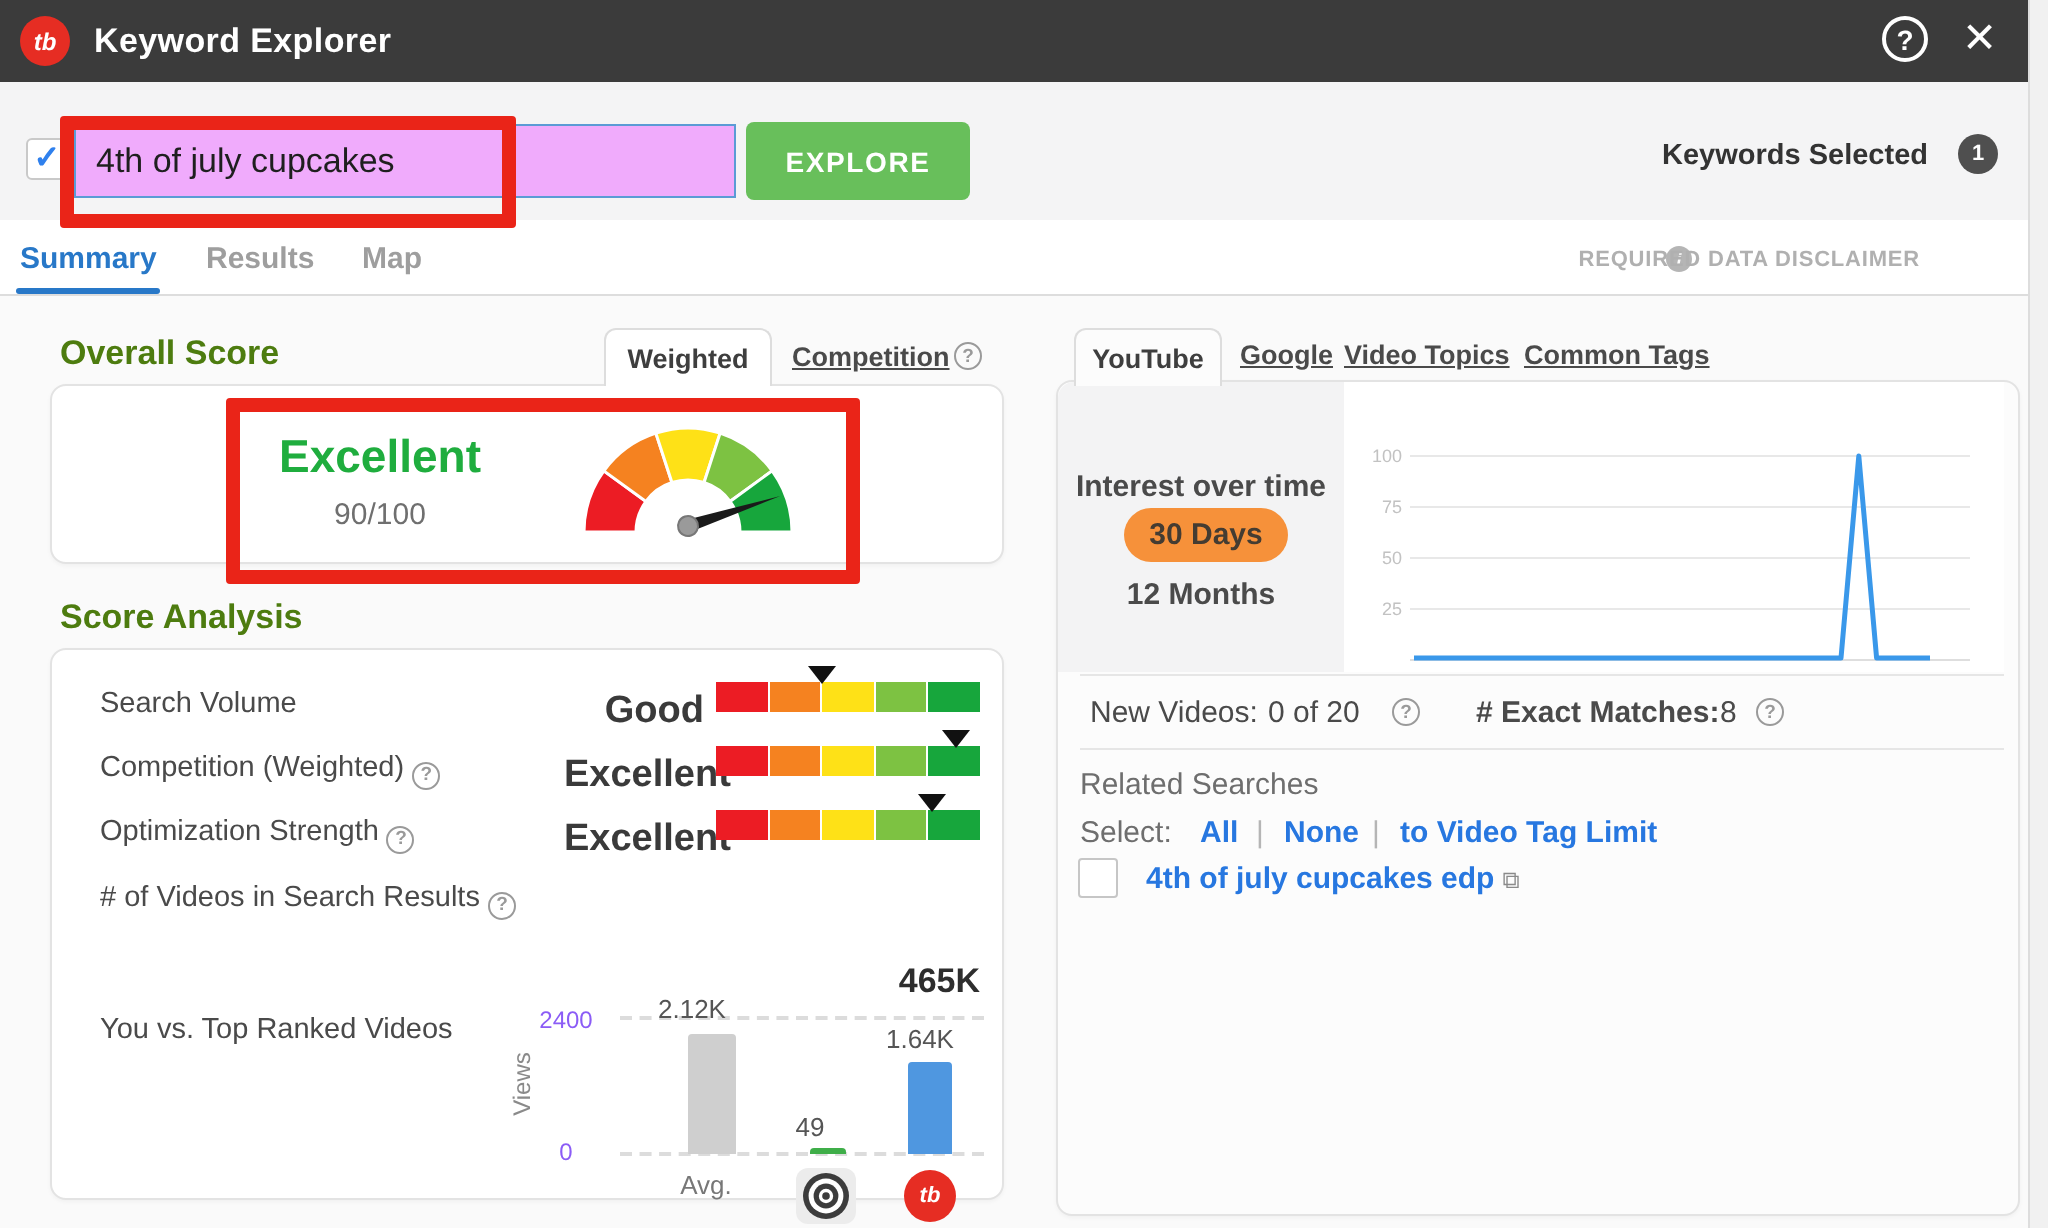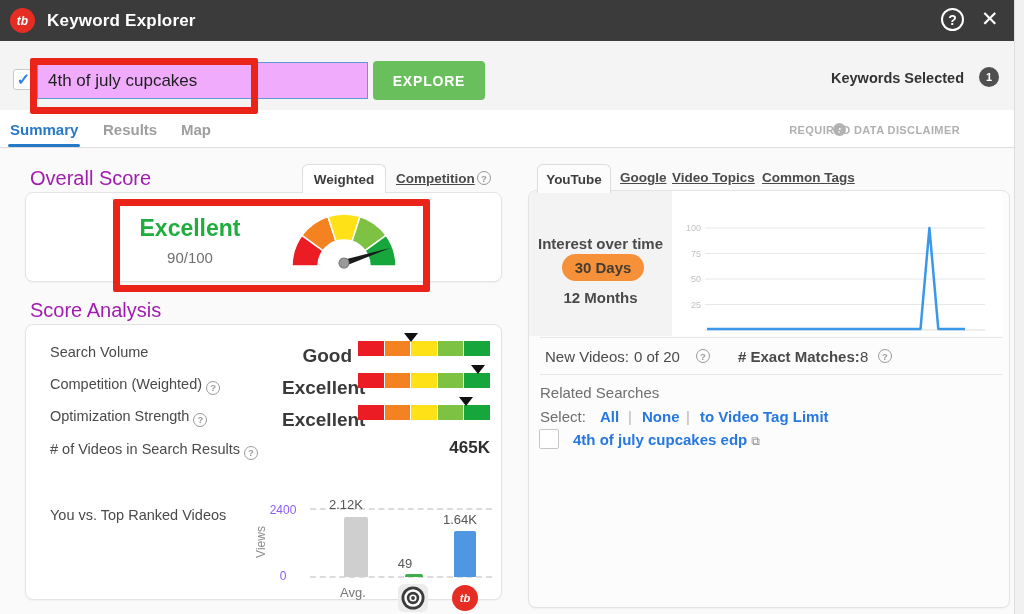--- a/index.html
+++ b/index.html
@@ -36,21 +36,21 @@
 
   
   .nav-bar { position:absolute; left:0; top:110px; width:1014px; height:38px; background:#fff; border-bottom:1px solid #ddd; }
   .nav-tab { position:absolute; top:11px; font-size:15px; font-weight:600; color:#9e9e9e; }
   .nav-tab.active { color:#2878c8; }
   .nav-underline { position:absolute; left:8px; top:34px; width:72px; height:3px; background:#2878c8; border-radius:2px; }
   .disclaimer { position:absolute; right:54px; top:14px; font-size:11px; color:#b0b0b0; letter-spacing:.4px; font-weight:600; }
   .info-icon { position:absolute; left:833px; top:13px; width:13px; height:13px; border-radius:50%; background:#b5b5b5;
                color:#fff; font-size:9px; font-weight:700; font-style:italic; display:flex; align-items:center; justify-content:center; }
 
-  .section-heading { font-size:20px; font-weight:400; color:#a21caf; }
+  .section-heading { font-size:17px; font-weight:700; color:#4d7c0f; }
   .card { position:absolute; background:#fff; border:1px solid #e3e3e3; border-radius:8px; box-shadow:0 1px 2px rgba(0,0,0,.04); }
 
   
   .tab-box { position:absolute; height:29px; background:#fff; border:1px solid #ddd; border-bottom:none;
              border-radius:6px 6px 0 0; font-size:13.5px; font-weight:600; color:#3e3e3e;
              display:flex; align-items:center; justify-content:center; z-index:3; }
   .tab-link { position:absolute; font-size:13.5px; font-weight:600; color:#4a4a4a; text-decoration:underline; }
 
   .qicon { display:inline-flex; width:14px; height:14px; border:1.2px solid #9a9a9a; border-radius:50%;
            color:#9a9a9a; font-size:9.5px; font-weight:700; align-items:center; justify-content:center; vertical-align:-2px; }
@@ -63,21 +63,21 @@
   
   .annot { position:absolute; border:7px solid #ea2418; border-radius:2px; z-index:6; }
 
   
   .sa-label { position:absolute; left:50px; font-size:14.5px; color:#4a4a4a; }
   .sa-rating { position:absolute; left:282px; width:70px; text-align:right; font-size:19px; font-weight:600; color:#3a3a3a; }
   .sa-bar { position:absolute; left:358px; width:132px; height:15px; display:flex; gap:1px; }
   .sa-seg { flex:1; }
   .sa-marker { position:absolute; top:-8px; width:0; height:0;
                border-left:7px solid transparent; border-right:7px solid transparent; border-top:9px solid #111; }
-  .sa-value { position:absolute; text-align:right; font-size:17px; font-weight:700; color:#2e2e2e; }
+  .sa-value { position:absolute; text-align:right; font-size:17px; font-weight:700; color:#2e2e2e;margin-top:43px; }
 
   
   .views-ylabel { position:absolute; left:245px; top:535px; font-size:12px; color:#8a8a8a; transform:rotate(-90deg); }
   .views-tick { position:absolute; width:40px; text-align:center; font-size:12px; color:#8b5cf6; }
   .vgrid { position:absolute; left:310px; width:182px; border-top:2px dashed #dcdcdc; }
   .vplot { position:absolute; left:310px; top:509px; width:182px; height:68px; }
   .vbar { position:absolute; bottom:0; border-radius:2px 2px 0 0; }
   .vbar-label { position:absolute; text-align:center; font-size:13px; color:#555; }
   .vx-label { position:absolute; top:585px; font-size:13px; color:#777; text-align:center; }
   .bullseye-wrap { position:absolute; left:398px; top:584px; width:30px; height:28px; background:#ececec; border-radius:6px;

